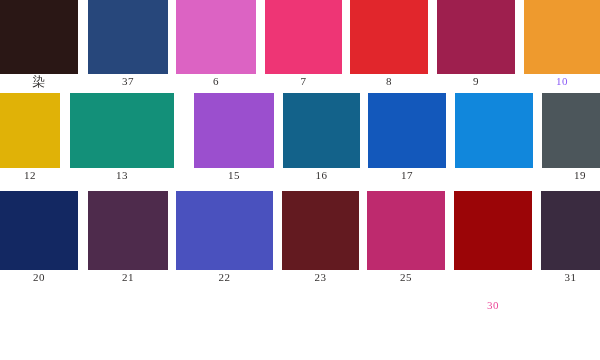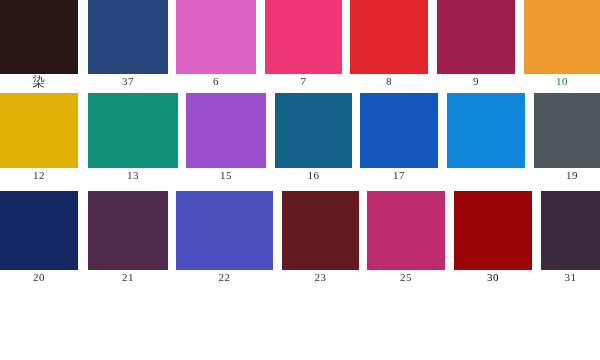--- a/index.html
+++ b/index.html
@@ -89,30 +89,30 @@
     <div class="swatch-cell" style="width: 78px; margin-right: 9px;">
       <span class="swatch-color" style="background: rgb(225, 38, 44);"></span>
       <span class="swatch-label" style="color: rgb(51, 48, 47);">8</span>
     </div>
     <div class="swatch-cell" style="width: 78px; margin-right: 9px;">
       <span class="swatch-color" style="background: rgb(158, 31, 78);"></span>
       <span class="swatch-label" style="color: rgb(51, 48, 47);">9</span>
     </div>
     <div class="swatch-cell" style="width: 76px; margin-right: 0px;">
       <span class="swatch-color" style="background: rgb(238, 154, 46);"></span>
-      <span class="swatch-label" style="color: #15803d;">10</span>
+      <span class="swatch-label" style="color: #8b5cf6;">10</span>
     </div>
   </div>
 
   <div class="swatch-row" id="row-2">
-    <div class="swatch-cell" style="width: 78px; margin-right: 10px;">
+    <div class="swatch-cell" style="width: 60px; margin-right: 10px;">
       <span class="swatch-color" style="background: rgb(224, 178, 7);"></span>
       <span class="swatch-label" style="color: rgb(51, 48, 47);">12</span>
     </div>
-    <div class="swatch-cell" style="width: 90px; margin-right: 8px;">
+    <div class="swatch-cell" style="width: 104px; margin-right: 20px;">
       <span class="swatch-color" style="background: rgb(19, 144, 121);"></span>
       <span class="swatch-label" style="color: rgb(51, 48, 47);">13</span>
     </div>
     <div class="swatch-cell" style="width: 80px; margin-right: 9px;">
       <span class="swatch-color" style="background: rgb(155, 79, 206);"></span>
       <span class="swatch-label" style="color: rgb(51, 48, 47);">15</span>
     </div>
     <div class="swatch-cell" style="width: 77px; margin-right: 8px;">
       <span class="swatch-color" style="background: rgb(19, 98, 138);"></span>
       <span class="swatch-label" style="color: rgb(51, 48, 47);">16</span>
@@ -146,21 +146,21 @@
     <div class="swatch-cell" style="width: 77px; margin-right: 8px;">
       <span class="swatch-color" style="background: rgb(99, 26, 32);"></span>
       <span class="swatch-label" style="color: rgb(51, 48, 47);">23</span>
     </div>
     <div class="swatch-cell" style="width: 78px; margin-right: 9px;">
       <span class="swatch-color" style="background: rgb(190, 42, 110);"></span>
       <span class="swatch-label" style="color: rgb(51, 48, 47);">25</span>
     </div>
     <div class="swatch-cell" style="width: 78px; margin-right: 9px;">
       <span class="swatch-color" style="background: rgb(155, 5, 7);"></span>
-      <span class="swatch-label" style="color: #000000;">30</span>
+      <span class="swatch-label" style="color: #ec4899; margin-top: 28px;">30</span>
     </div>
     <div class="swatch-cell" style="width: 59px; margin-right: 4px;">
       <span class="swatch-color" style="background: rgb(58, 43, 64);"></span>
       <span class="swatch-label" style="color: rgb(51, 48, 47);">31</span>
     </div>
   </div>
 
 </div>
 
 </body></html>

